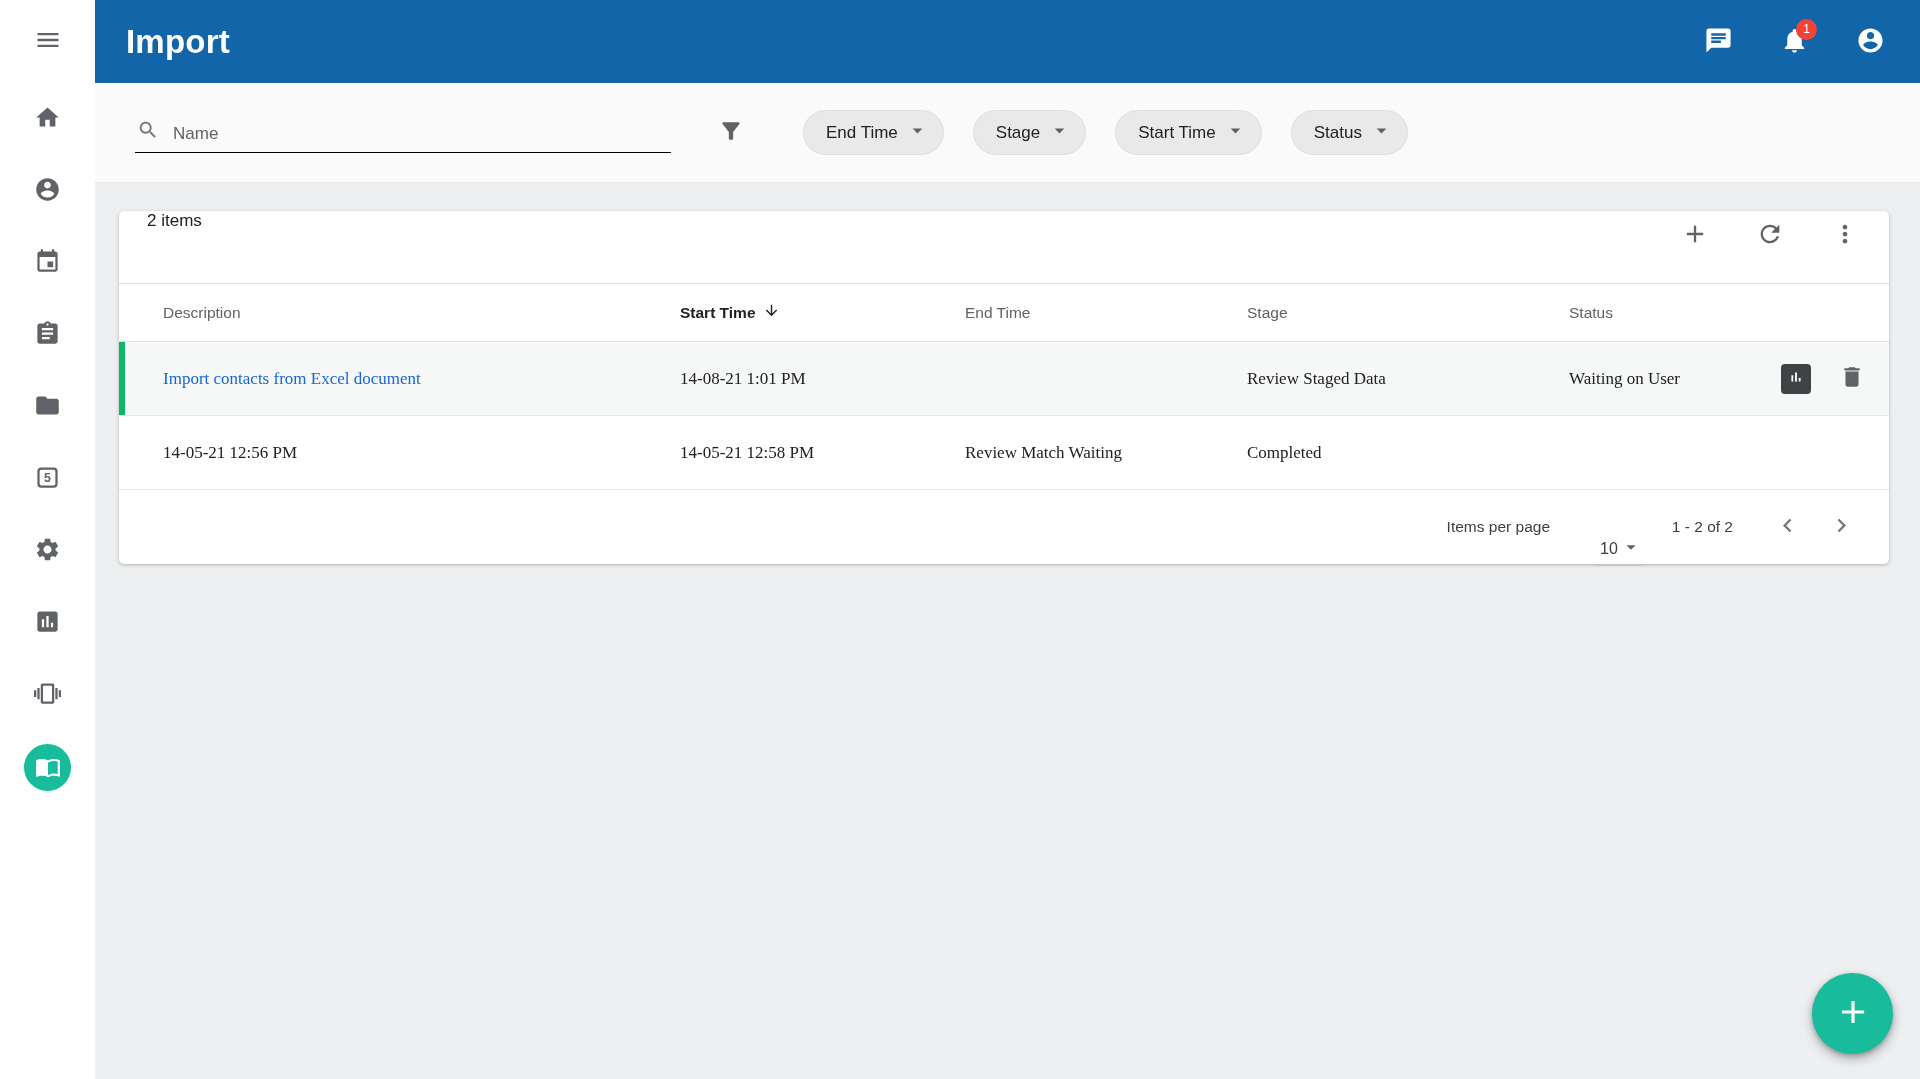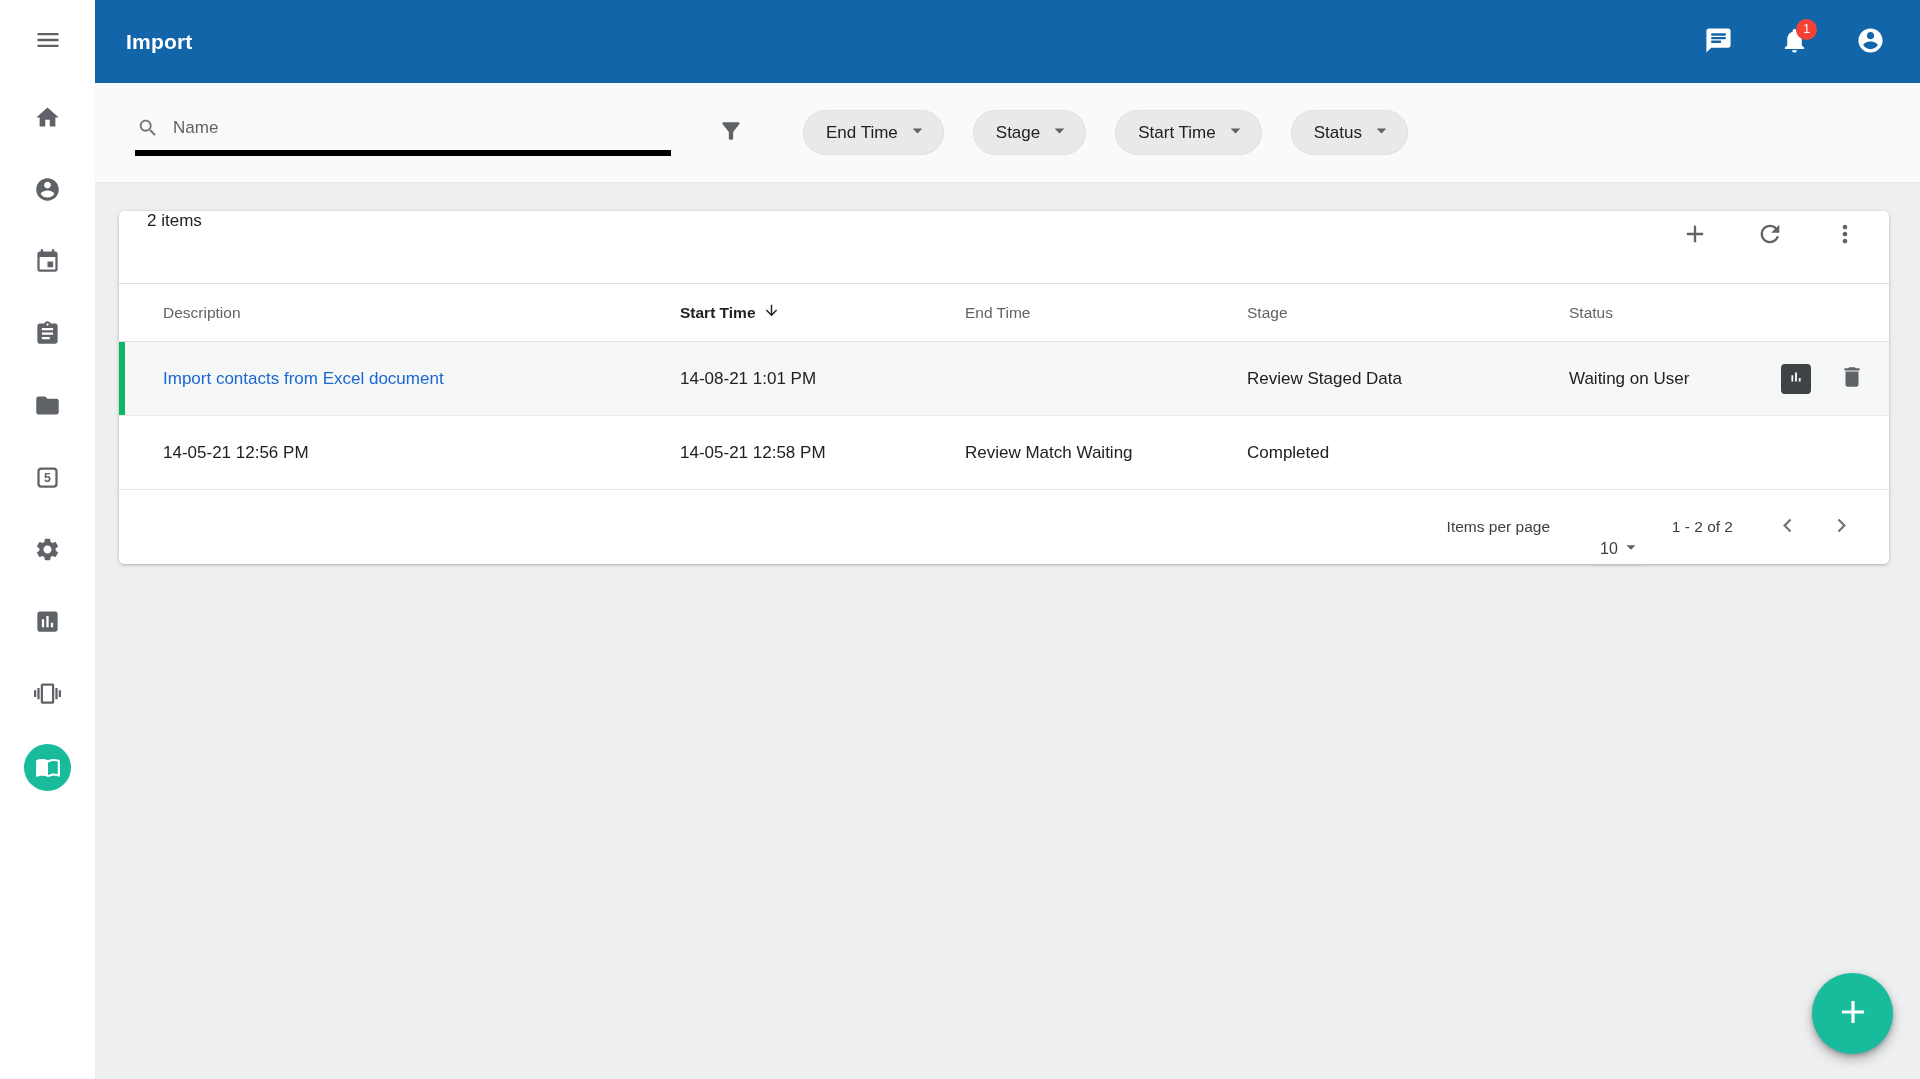--- a/index.html
+++ b/index.html
@@ -15,30 +15,30 @@
   .nav-item { width:100%; height:72px; background:none; border:none; cursor:pointer; display:flex; align-items:center; justify-content:center; color:#5f6368; }
   .nav-item svg { width:27px; height:27px; fill:currentColor; }
   .menu-slot svg { width:28px; height:28px; fill:#5f6368; }
   .active-circle { width:47px; height:47px; border-radius:50%; background:var(--accent-teal,#18bc9c); display:flex; align-items:center; justify-content:center; }
   .active-circle svg { width:26px; height:26px; fill:#fff; }
 
   
   .main { flex:1; display:flex; flex-direction:column; position:relative; background:#edeff1; min-width:0; }
 
   .appbar { height:83px; flex-shrink:0; background:var(--header-blue,#1165a8); display:flex; align-items:center; padding:0 26px 0 31px; }
-  .page-title { color:#fff; font-size:21px; font-weight:700; margin:0; letter-spacing:.2px; }
+  .page-title { color:#fff; font-size:33px; font-weight:700; margin:0; letter-spacing:.2px; }
   .appbar-actions { margin-left:auto; display:flex; align-items:center; gap:28px; }
   .appbar .icon-btn { width:48px; height:48px; position:relative; }
   .appbar .icon-btn svg { width:29px; height:29px; fill:#fff; }
   .badge { position:absolute; top:1px; right:1px; min-width:21px; height:21px; padding:0 4px; border-radius:11px;
     background:var(--badge-red,#f44336); color:#fff; font-size:12px; font-weight:500; display:flex; align-items:center; justify-content:center; }
 
   
   .filterbar { height:100px; flex-shrink:0; background:#fafafa; display:flex; align-items:center; padding:0 40px; border-bottom:1px solid #e6e8ea; }
-  .search { display:flex; align-items:flex-start; gap:12px; width:536px; border-bottom:6px solid #000000; padding:7px 2px; }
+  .search { display:flex; align-items:flex-end; gap:12px; width:536px; border-bottom:1px solid #000000; padding:7px 2px; }
   .search svg { width:22px; height:22px; fill:#757575; flex-shrink:0; }
   .search input { border:none; outline:none; background:transparent; font-size:17px; color:#202124; width:100%; font-family:inherit; }
   .search input::placeholder { color:#5f6368; opacity:1; }
   .funnel-btn { margin-left:38px; width:44px; height:44px; }
   .funnel-btn svg { width:26px; height:26px; fill:#5f6368; }
   .chips { display:flex; gap:29px; margin-left:50px; }
   .chip { height:45px; border-radius:23px; background:#e9e9e9; border:1px solid #dfdfdf; padding:0 14px 0 22px;
     display:flex; align-items:center; gap:8px; font-size:17px; color:#202124; cursor:pointer; font-family:inherit; }
   .chip svg { width:23px; height:23px; fill:#616161; }
 
@@ -49,21 +49,21 @@
   .items-count { font-size:17px; color:#212121; }
   .toolbar-actions { margin-left:auto; display:flex; align-items:center; gap:27px; }
   .toolbar-actions .icon-btn { width:48px; height:48px; }
   .toolbar-actions svg { width:28px; height:28px; fill:#5f6368; }
 
   .grid-row { display:grid; grid-template-columns:517px 285px 282px 322px 1fr 150px; align-items:center; padding:0 20px 0 44px; }
   .thead { height:58px; font-size:15.5px; color:#5f6368; border-bottom:1px solid #e0e0e0; }
   .th-sorted { color:#202124; font-weight:700; display:flex; align-items:center; gap:7px; }
   .th-sorted svg { width:17px; height:17px; fill:#202124; }
 
-  .trow { height:74px; font-size:17px; color:#212121; border-bottom:1px solid #e9e9e9; }
+  .trow { height:74px; font-size:17px; color:#212121; border-bottom:1px solid #e9e9e9;font-family:Liberation Serif, serif; }
   .trow:last-of-type { border-bottom:none; }
   .trow.selected { background:#f6f7f7; box-shadow:inset 6px 0 0 var(--row-green,#0cb765); }
   .desc-link { color:var(--link-blue,#1967d2); text-decoration:none; cursor:pointer; }
   .row-actions { display:flex; align-items:center; justify-content:flex-end; gap:24px; }
   .chart-btn { width:30px; height:30px; border-radius:4px; background:#3f4345; border:none; cursor:pointer; display:flex; align-items:center; justify-content:center; }
   .chart-btn svg { width:22px; height:22px; fill:#fff; }
   .trash-btn { width:34px; height:34px; }
   .trash-btn svg { width:26px; height:26px; fill:#5f6368; }
 
   .pagination { height:74px; display:flex; align-items:center; justify-content:flex-end; padding-right:24px; font-size:15.5px; color:#3c4043; }

